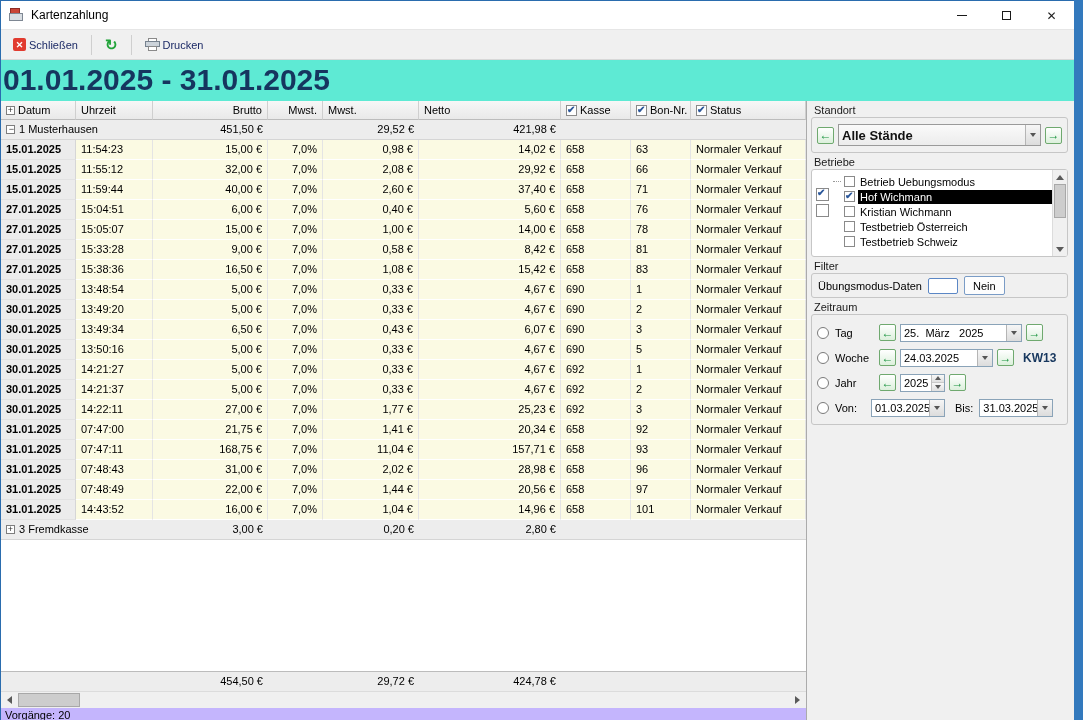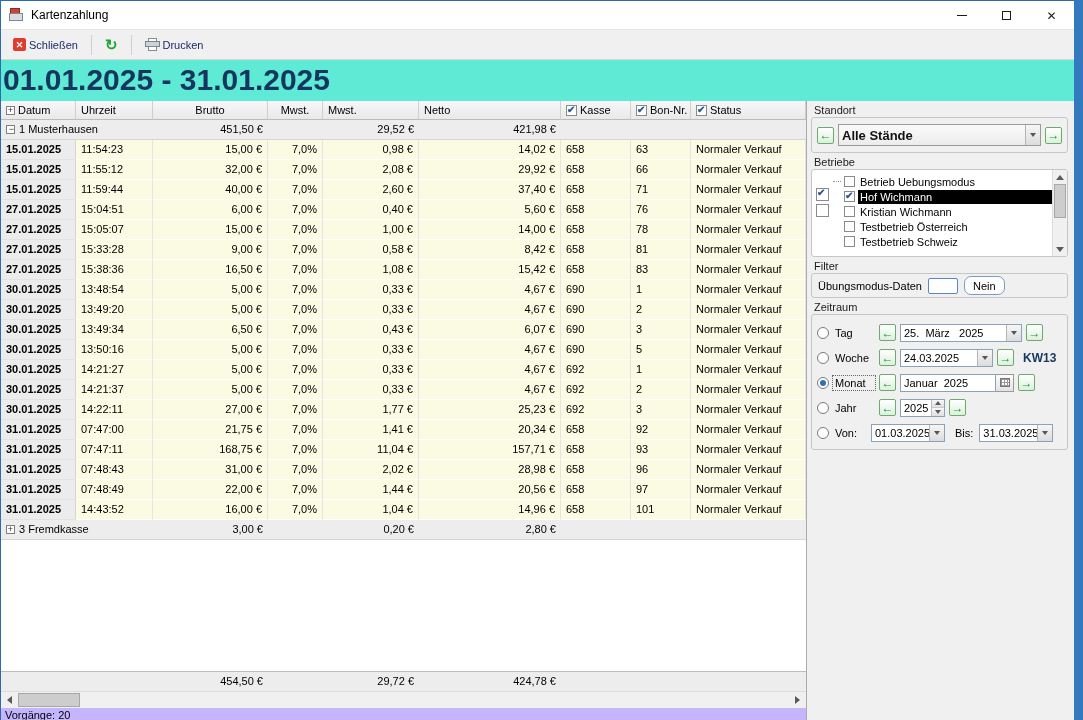--- a/index.html
+++ b/index.html
@@ -38,21 +38,21 @@
   .heading{height:41px;background:#5eead4;font-size:30px;font-weight:bold;color:#16365f;line-height:40px;padding-left:2px;flex:0 0 auto;white-space:nowrap;overflow:hidden;}
 
   
   .content{flex:1 1 auto;display:flex;min-height:0;}
   .gridwrap{width:806px;flex:0 0 auto;background:#fff;border-right:1px solid #ababab;display:flex;flex-direction:column;min-height:0;}
   .panel{flex:1;background:#f0f0f0;min-width:0;overflow:hidden;}
 
   
   .grow,.ghead,.gfoot{display:grid;grid-template-columns:75px 77px 115px 55px 96px 142px 70px 60px 1fr;}
   .hc{display:flex;align-items:center;gap:3px;padding:0 5px;font-size:11px;background:linear-gradient(#f7f7f7,#e9e9e9);border-right:1px solid #cfcfcf;border-bottom:1px solid #bcbcbc;height:19px;overflow:hidden;white-space:nowrap;}
-  .hc.r{justify-content:center;}
+  .hc.r{justify-content:flex-end;}
   .gbody{flex:1 1 auto;display:flex;flex-direction:column;min-height:0;overflow:hidden;}
   .dc{height:20px;line-height:19px;border-bottom:1px solid #fff;border-right:1px solid #e4e4e4;padding:0 5px;font-size:11px;background:#fbfae3;overflow:hidden;white-space:nowrap;}
   .dc.c0{background:#ececec;font-weight:bold;border-bottom-color:#e2e2e2;border-right-color:#d6d6d6;}
   .r{text-align:right;}
   .grow.group .gc{height:20px;line-height:19px;background:#ededed;border-bottom:1px solid #d5d5d5;font-size:11px;padding:0 5px;overflow:hidden;white-space:nowrap;}
   .g-label{grid-column:1 / span 2;display:flex;align-items:center;gap:4px;}
   .filler{flex:1 1 auto;background:#fff;}
   .gfoot{flex:0 0 auto;border-top:1px solid #bcbcbc;}
   .fc{height:19px;line-height:18px;background:#ededed;font-size:11px;padding:0 5px;overflow:hidden;white-space:nowrap;}
 
@@ -102,21 +102,21 @@
   .bitem.first .tree-dots{border-top:1px dotted #9a9a9a;}
   .bilabel{flex:1;padding:0 2px;line-height:14px;white-space:nowrap;overflow:hidden;}
   .bilabel.sel{background:#000000;color:#fff;}
   .vscroll{width:15px;flex:0 0 auto;background:#f0f0f0;border-left:1px solid #dcdcdc;display:flex;flex-direction:column;}
   .vscroll .sbtn{width:100%;height:14px;}
   .vtrack{flex:1;position:relative;}
   .vthumb{position:absolute;top:0;left:1px;width:12px;height:34px;background:#cdcdcd;border:1px solid #a8a8a8;}
 
   .filter-box{height:25px;display:flex;align-items:center;gap:6px;padding:0 6px;}
   .minifield{width:30px;height:16px;border:1px solid #5b87c5;border-radius:2px;background:#fff;display:inline-block;flex:0 0 auto;}
-  .nein-btn{height:19px;padding:0 8px;font-size:11px;border:1px solid #7a9cc6;background:#fdfdfd;border-radius:7px;font-family:"Liberation Sans",sans-serif;}
+  .nein-btn{height:19px;padding:0 8px;font-size:11px;border:1px solid #7a9cc6;background:#fdfdfd;border-radius:2px;font-family:"Liberation Sans",sans-serif;}
 
   .zeitraum-box{padding:5px 5px 4px 5px;}
   .zrow{height:25px;display:flex;align-items:center;gap:4px;}
   .zlabel{width:42px;font-size:11px;flex:0 0 auto;padding:1px 2px;}
   .zlabel.focused{outline:1px dotted #666;}
   .field{height:18px;border:1px solid #8aa3b8;background:#fff;display:inline-flex;align-items:center;flex:0 0 auto;}
   .field .fval{padding:0 3px;font-size:11px;white-space:pre;}
   .calbtn{width:18px;height:18px;border:1px solid #9a9a9a;border-left:none;background:linear-gradient(#fdfdfd,#e3e3e3);display:inline-flex;align-items:center;justify-content:center;padding:0;}
   .calico{width:10px;height:9px;border:1px solid #777;background:repeating-linear-gradient(0deg,#999 0 1px,transparent 1px 3px),repeating-linear-gradient(90deg,#999 0 1px,transparent 1px 3px),#fff;}
   .spinner{height:18px;border:1px solid #8aa3b8;background:#fff;display:inline-flex;flex:0 0 auto;}
@@ -569,32 +569,20 @@
             <span class="zlabel">Woche</span>
             <span class="garrow left"></span>
             <div class="combo w78">
               <span class="combo-val">24.03.2025</span>
               <span class="combo-dd"></span>
             </div>
             <span class="garrow right"></span>
             <span class="kw">KW13</span>
           </div>
 
-          <div class="zrow">
-            <span class="radio on"></span>
-            <span class="zlabel focused">Monat</span>
-            <span class="garrow left"></span>
-            <div class="field w96">
-              <span class="fval">Januar  2025</span>
-            </div>
-            <button class="calbtn" style="margin-left:-4px;">
-                <span class="calico"></span>
-              </button>
-            <span class="garrow right"></span>
-          </div>
 
           <div class="zrow">
             <span class="radio"></span>
             <span class="zlabel">Jahr</span>
             <span class="garrow left"></span>
             <div class="spinner">
               <span class="spin-val">2025</span>
               <span class="spin-btns">
                 <span class="spb">
                     <span class="tri-u"></span>

